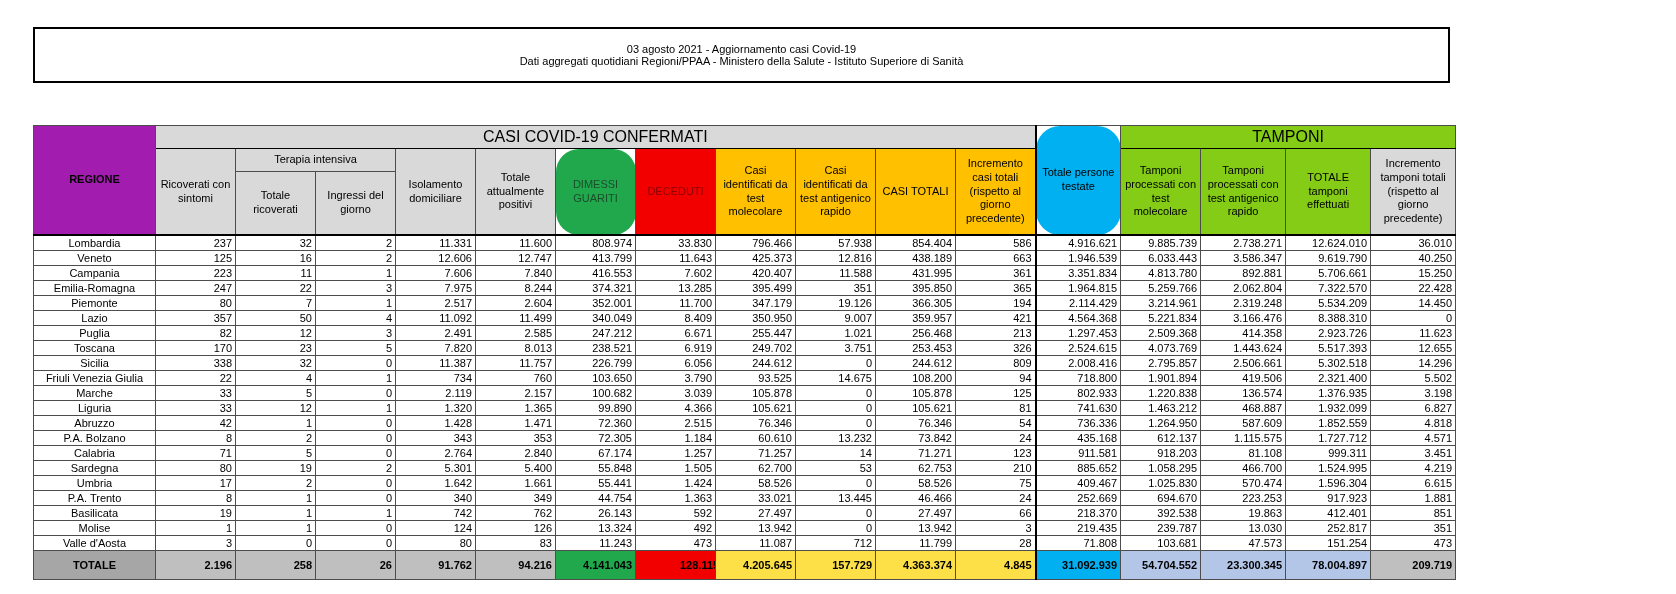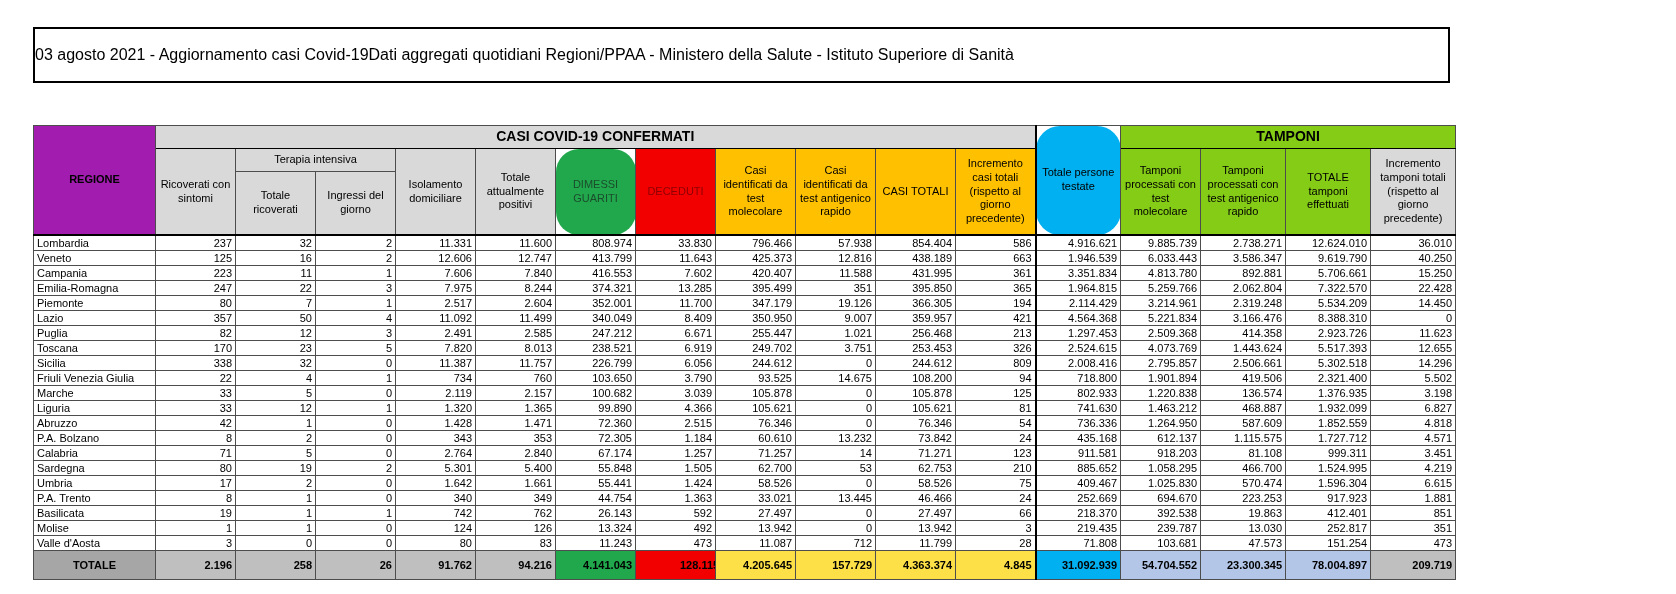--- a/index.html
+++ b/index.html
@@ -2,51 +2,51 @@
 <html><head>
 <meta charset="utf-8">
 <style>
   html,body{margin:0;padding:0;background:#fff;}
   body{width:1676px;height:594px;overflow:hidden;font-family:"Liberation Sans","DejaVu Sans",sans-serif;color:#000;}
   .page{position:relative;width:1676px;height:594px;background:#ffffff;}
 
   .title-box{
     position:absolute;left:33px;top:27px;width:1413px;height:52px;
     border:2px solid #000;background:#fff;
-    display:flex;flex-direction:row;justify-content:flex-start;align-items:center;
-    font-size:16px;
+    display:flex;flex-direction:column;justify-content:center;align-items:center;
+    font-size:11px;
   }
 
   table.covid{
     position:absolute;left:33px;top:125px;
     border-collapse:collapse;table-layout:fixed;width:1422px;
     font-size:11px;
   }
   table.covid th, table.covid td{
     border:1px solid #4d4d4d;
     padding:0 3px;overflow:hidden;white-space:normal;
   }
   thead th{
     border:1px solid #000;
     font-weight:normal;text-align:center;vertical-align:middle;
     background:#d9d9d9;line-height:1.25;
   }
   th.corner{background:#a21caf;font-weight:bold;}
-  th.band{font-weight:bold;font-size:14px;height:22px;}
+  th.band{font-weight:normal;font-size:16px;height:22px;}
   thead tr.r2 th{height:22px;}
   thead tr.r3 th{height:62px;}
   th.green{background:#21a84d;color:#1b4d2b;border-radius:23px;}
   th.red{background:#f20000;color:#8b0000;}
   th.yellow{background:#ffc000;}
   th.cyan{background:#00b0f0;border-radius:24px;}
   th.blue{background:#84cc16;}
   th.gray{background:#d9d9d9;}
 
   tbody td{height:14px;line-height:1;border-top:1px solid #666;border-bottom:1px solid #666;}
-  td.region{text-align:left;}
+  td.region{text-align:center;}
   td.num{text-align:right;}
   .thick-left{border-left:2px solid #000 !important;}
   thead tr.r1 th{border-bottom:1px solid #000;}
   tbody tr:first-child td{border-top:2px solid #000;}
 
   tfoot td{
     height:28px;font-weight:bold;text-align:right;
     border-top:2px solid #000;border-bottom:2px solid #000;
     background:#bfbfbf;
   }

